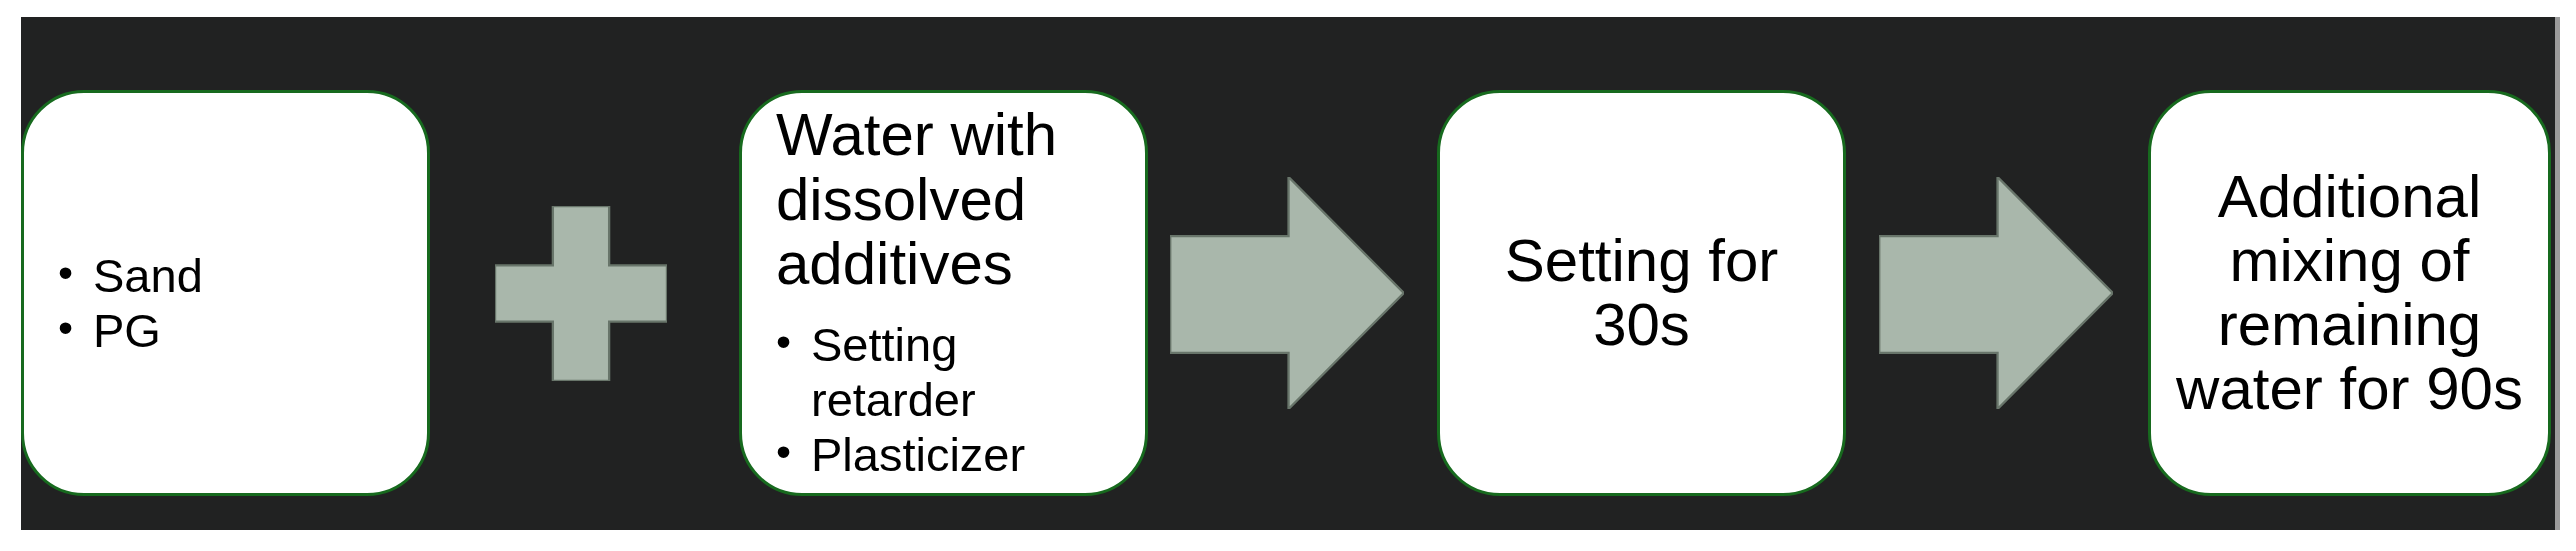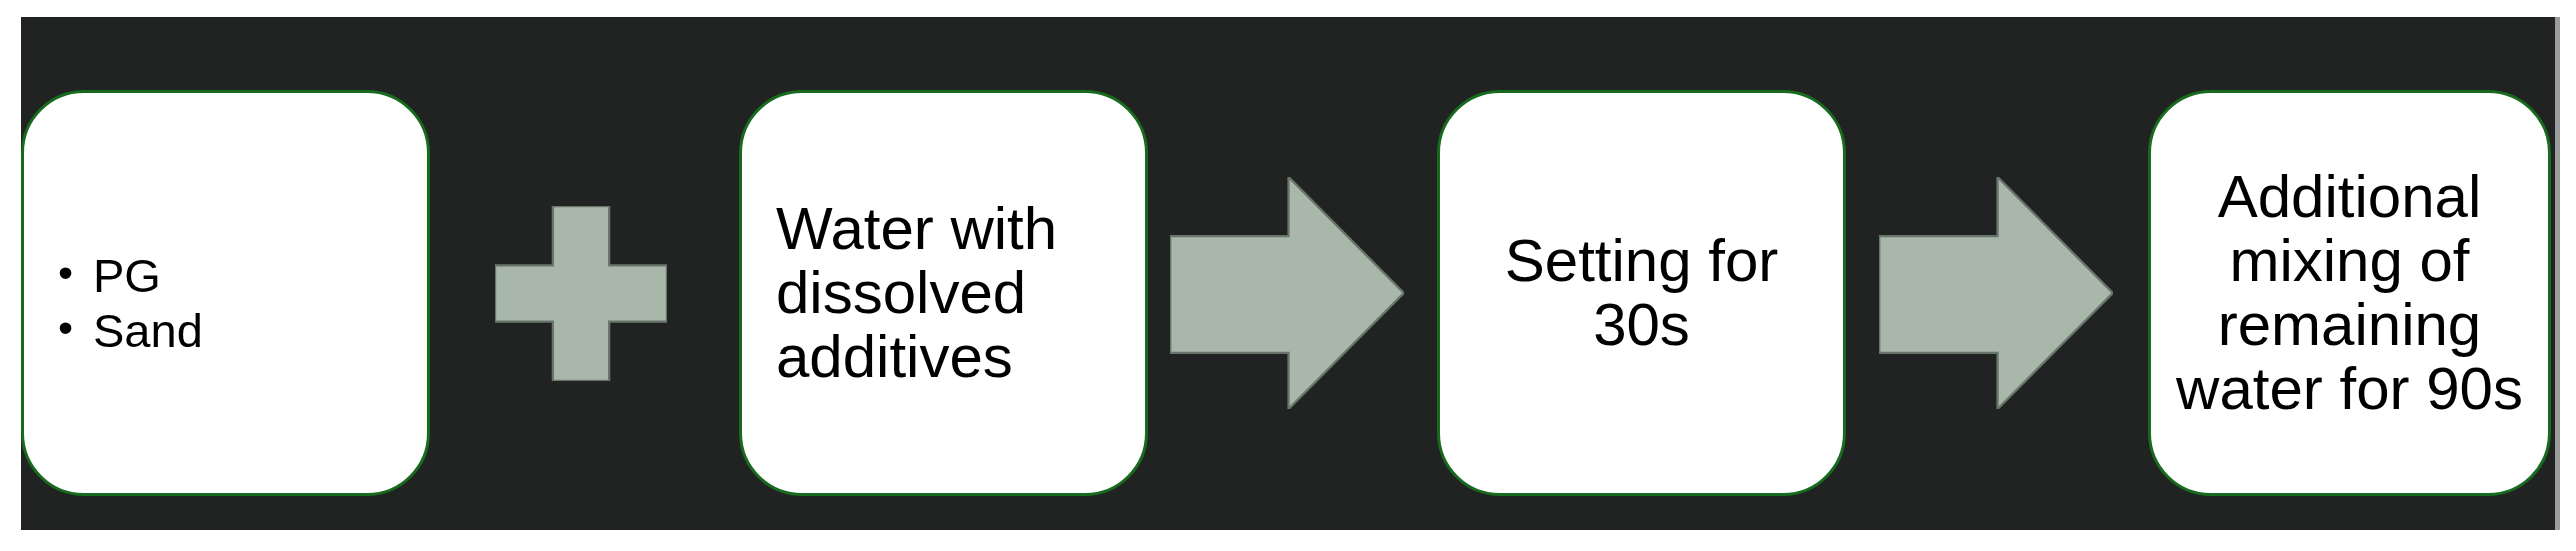--- a/index.html
+++ b/index.html
@@ -86,33 +86,37 @@
   }
 </style>
 </head>
 <body>
 
 <div class="page">
   <div class="slide">
 
     <div class="box align-left">
       <ul class="bullets">
+        <li>Sand</li>
         <li>PG</li>
-        <li>Sand</li>
       </ul>
     </div>
 
     <svg class="connector plus" width="172" height="175" viewBox="0 0 223 227">
       <polygon class="shape-fill" points="75,0 148,0 148,77 223,77 223,150 148,150 148,227 75,227 75,150 0,150 0,77 75,77"></polygon>
     </svg>
 
     <div class="box align-left">
       <div class="box-title">Water with
 dissolved
 additives</div>
+      <ul class="bullets">
+        <li>Setting retarder</li>
+        <li>Plasticizer</li>
+      </ul>
     </div>
 
     <svg class="connector arrow1" width="234" height="232" viewBox="0 0 304 302">
       <polygon class="shape-fill" points="0,77 154,77 154,0 304,151 154,302 154,229 0,229"></polygon>
     </svg>
 
     <div class="box align-center">
       <div class="box-title">Setting for
 30s</div>
     </div>

